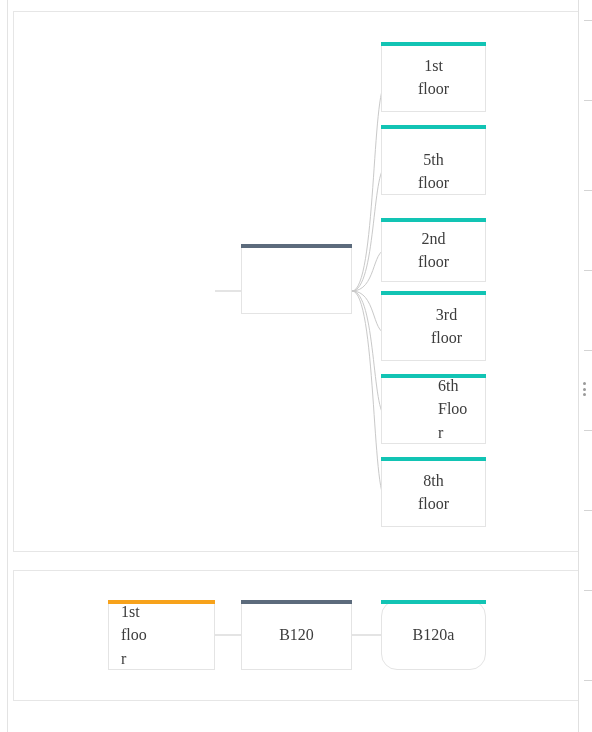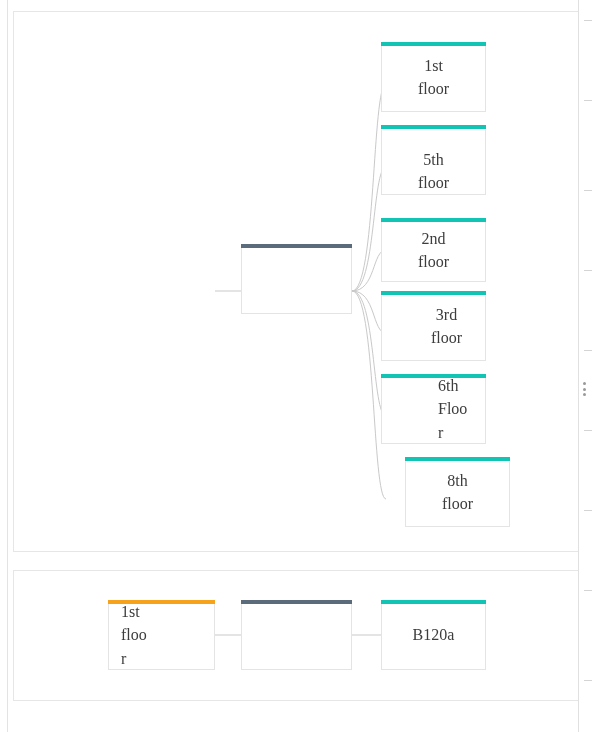--- a/index.html
+++ b/index.html
@@ -181,21 +181,21 @@
 floor</span>
     </div>
 
     <div class="node leftal" style="left:367px; top:362px; width:105px; height:70px;padding-left:44px;">
       <span class="bar" style="background:#12c4b4;"></span>
       <span class="label">6th
 Floo
 r</span>
     </div>
 
-    <div class="node center" style="left:367px; top:445px; width:105px; height:70px;margin-left:24px;">
+    <div class="node center" style="left:367px; top:445px; width:105px; height:70px;">
       <span class="bar" style="background:#12c4b4;"></span>
       <span class="label">8th
 floor</span>
     </div>
 
   </div>
 </div>
 
 <div class="panel" id="panel-bottom">
   <div class="canvas">
@@ -207,23 +207,24 @@
 
     <div class="node leftal" style="left:94px; top:29px; width:107px; height:70px;">
       <span class="bar" style="background:#f7a21b;"></span>
       <span class="label">1st
 floo
 r</span>
     </div>
 
     <div class="node center" style="left:227px; top:29px; width:111px; height:70px;">
       <span class="bar" style="background:#5c6b7c;"></span>
-    </div>
-
-    <div class="node center" style="left:367px; top:29px; width:105px; height:70px;">
+      <span class="label">B120</span>
+    </div>
+
+    <div class="node center" style="left:367px; top:29px; width:105px; height:70px;border-radius:16px;">
       <span class="bar" style="background:#12c4b4;"></span>
       <span class="label">B120a</span>
     </div>
 
   </div>
 </div>
 
 <div class="right-rail">
   <div class="drag-handle" style="top: 382px;">
     <i></i>

